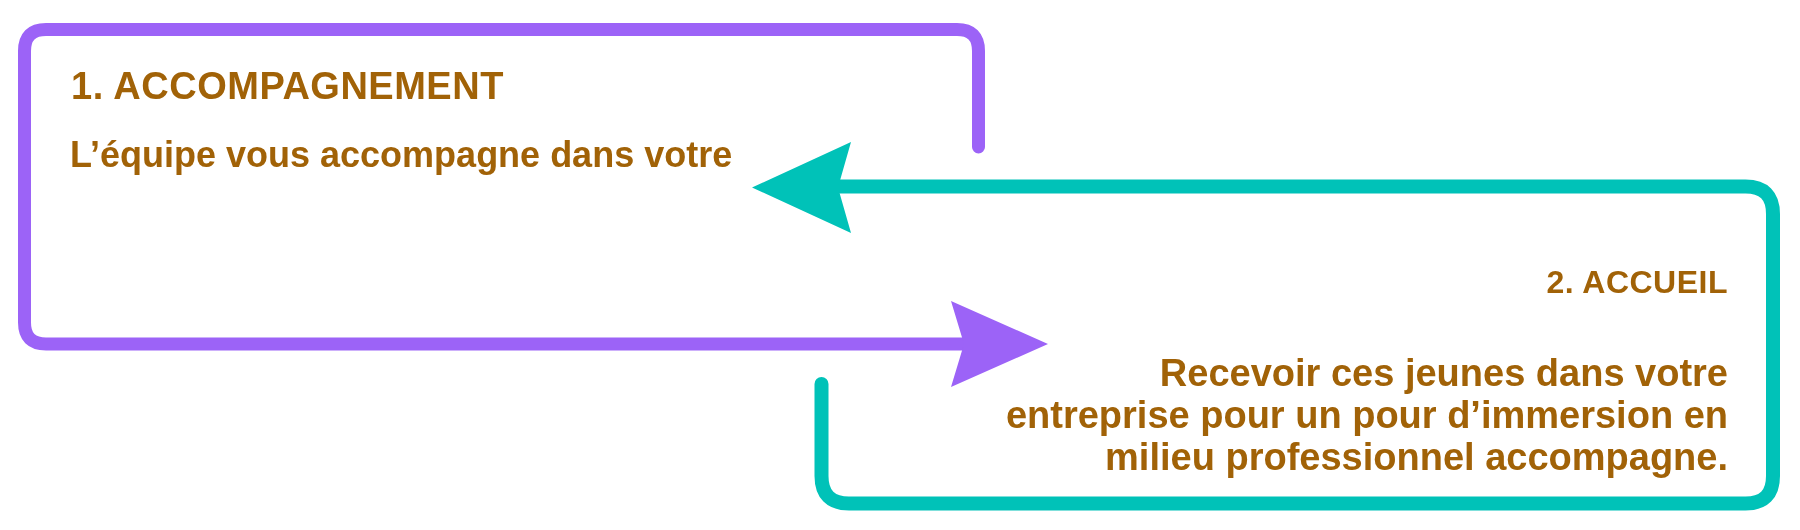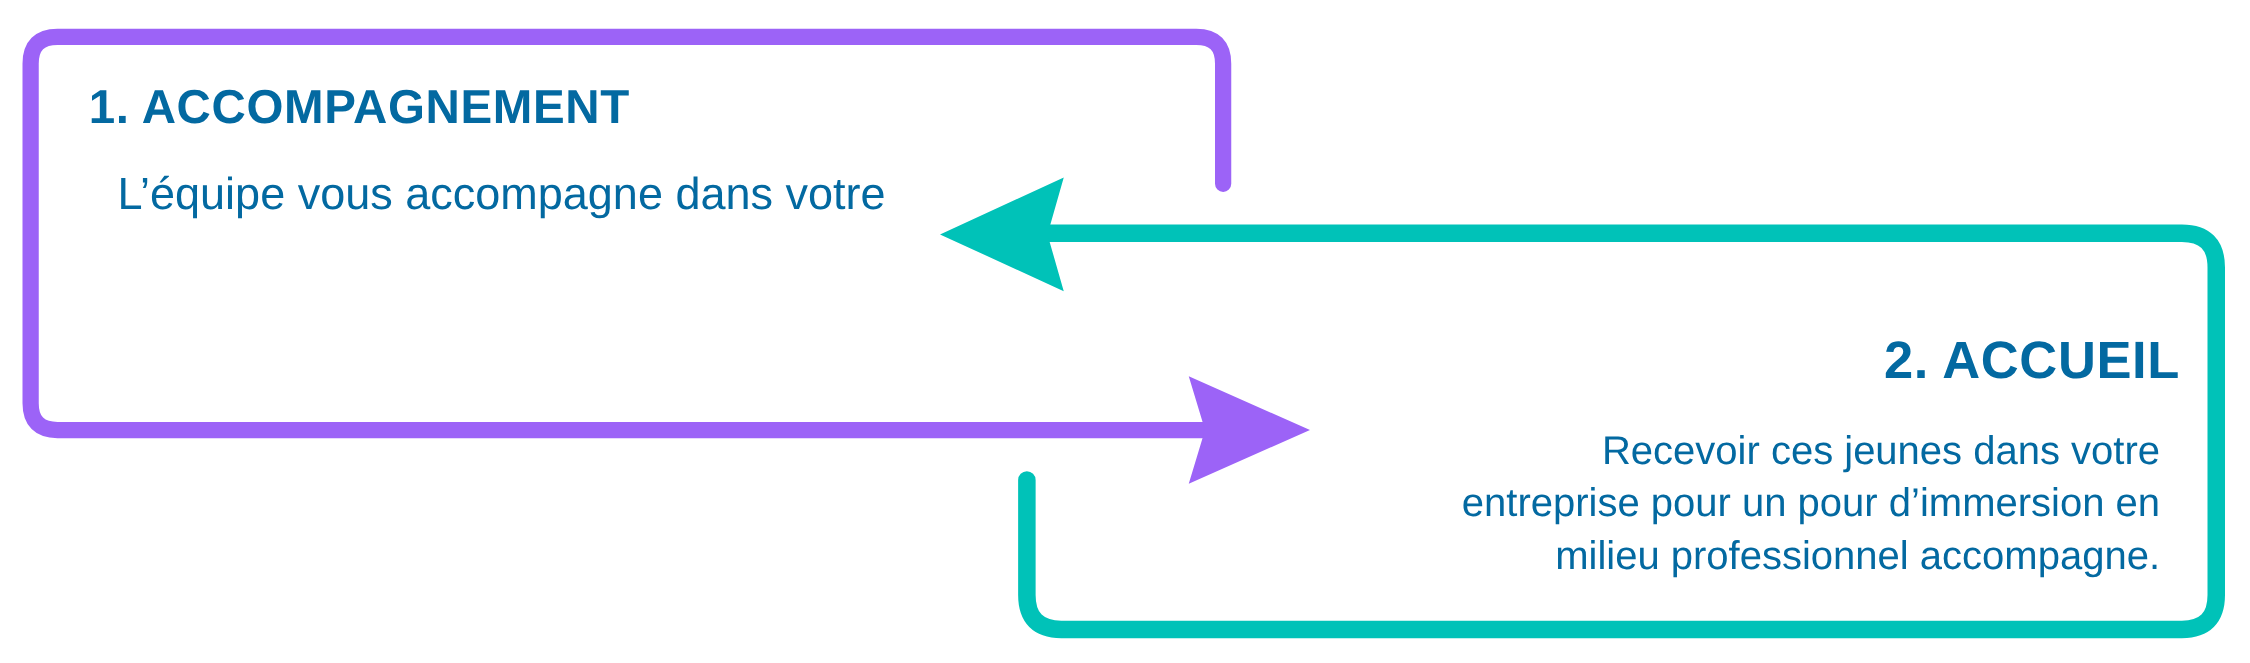--- a/index.html
+++ b/index.html
@@ -17,55 +17,54 @@
   }
   .diagram-svg {
     position: absolute;
     left: 0;
     top: 0;
     width: 1800px;
     height: 530px;
   }
   .txt {
     position: absolute;
-    color: #0369a1;
+    color: #a16207;
   }
   .step-title {
     font-weight: 700;
     letter-spacing: 0.5px;
     line-height: 1.08;
     white-space: nowrap;
   }
   .step1-title {
     left: 71px;
     top: 66px;
     font-size: 38px;
   }
   .step2-title {
-    right: 56px;
+    right: 72px;
     top: 265px;
-    font-size: 42px;
+    font-size: 32px;
     text-align: left;
   }
   .step-body {
-    font-weight: 400;
+    font-weight: 700;
     white-space: nowrap;
-    margin-left: 24px;
   }
   .step1-body {
     left: 70px;
     top: 133px;
     font-size: 36px;
     line-height: 43px;
     text-align: left;
   }
   .step2-body {
     right: 72px;
-    top: 339px;
-    font-size: 32px;
+    top: 352px;
+    font-size: 38px;
     line-height: 42px;
     text-align: right;
   }
 </style>
 </head>
 <body>
 
 <div class="canvas">
 
   <svg class="diagram-svg" viewBox="0 0 1800 530">

